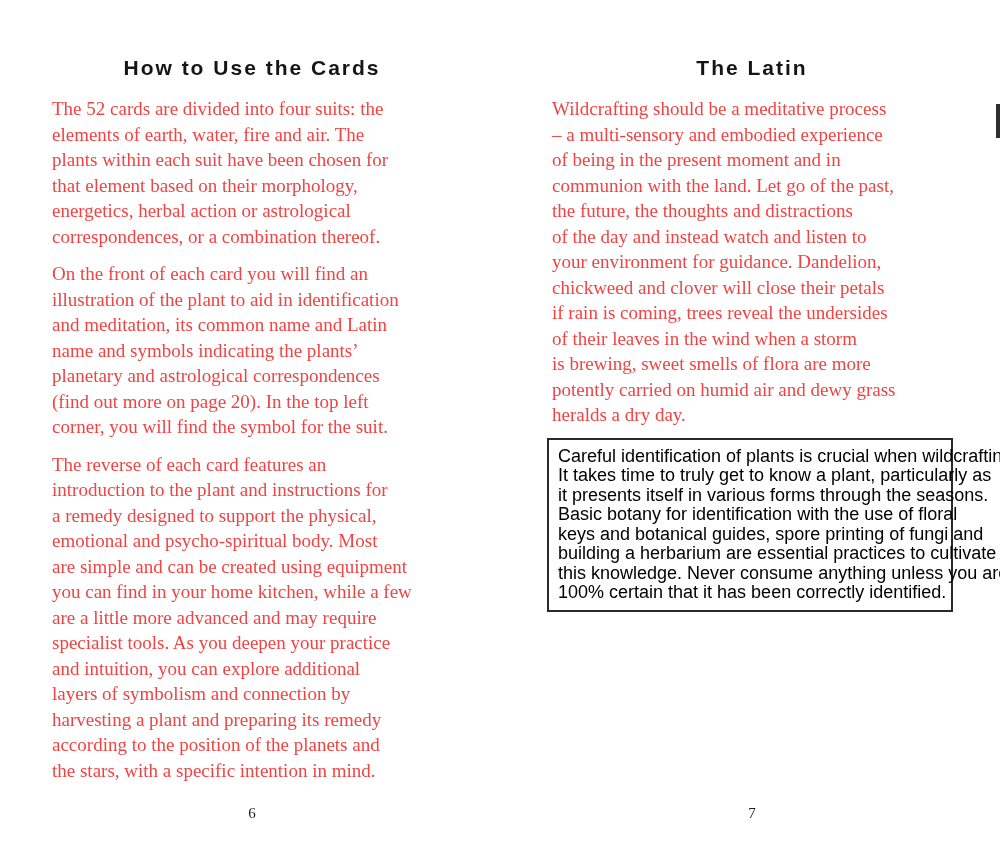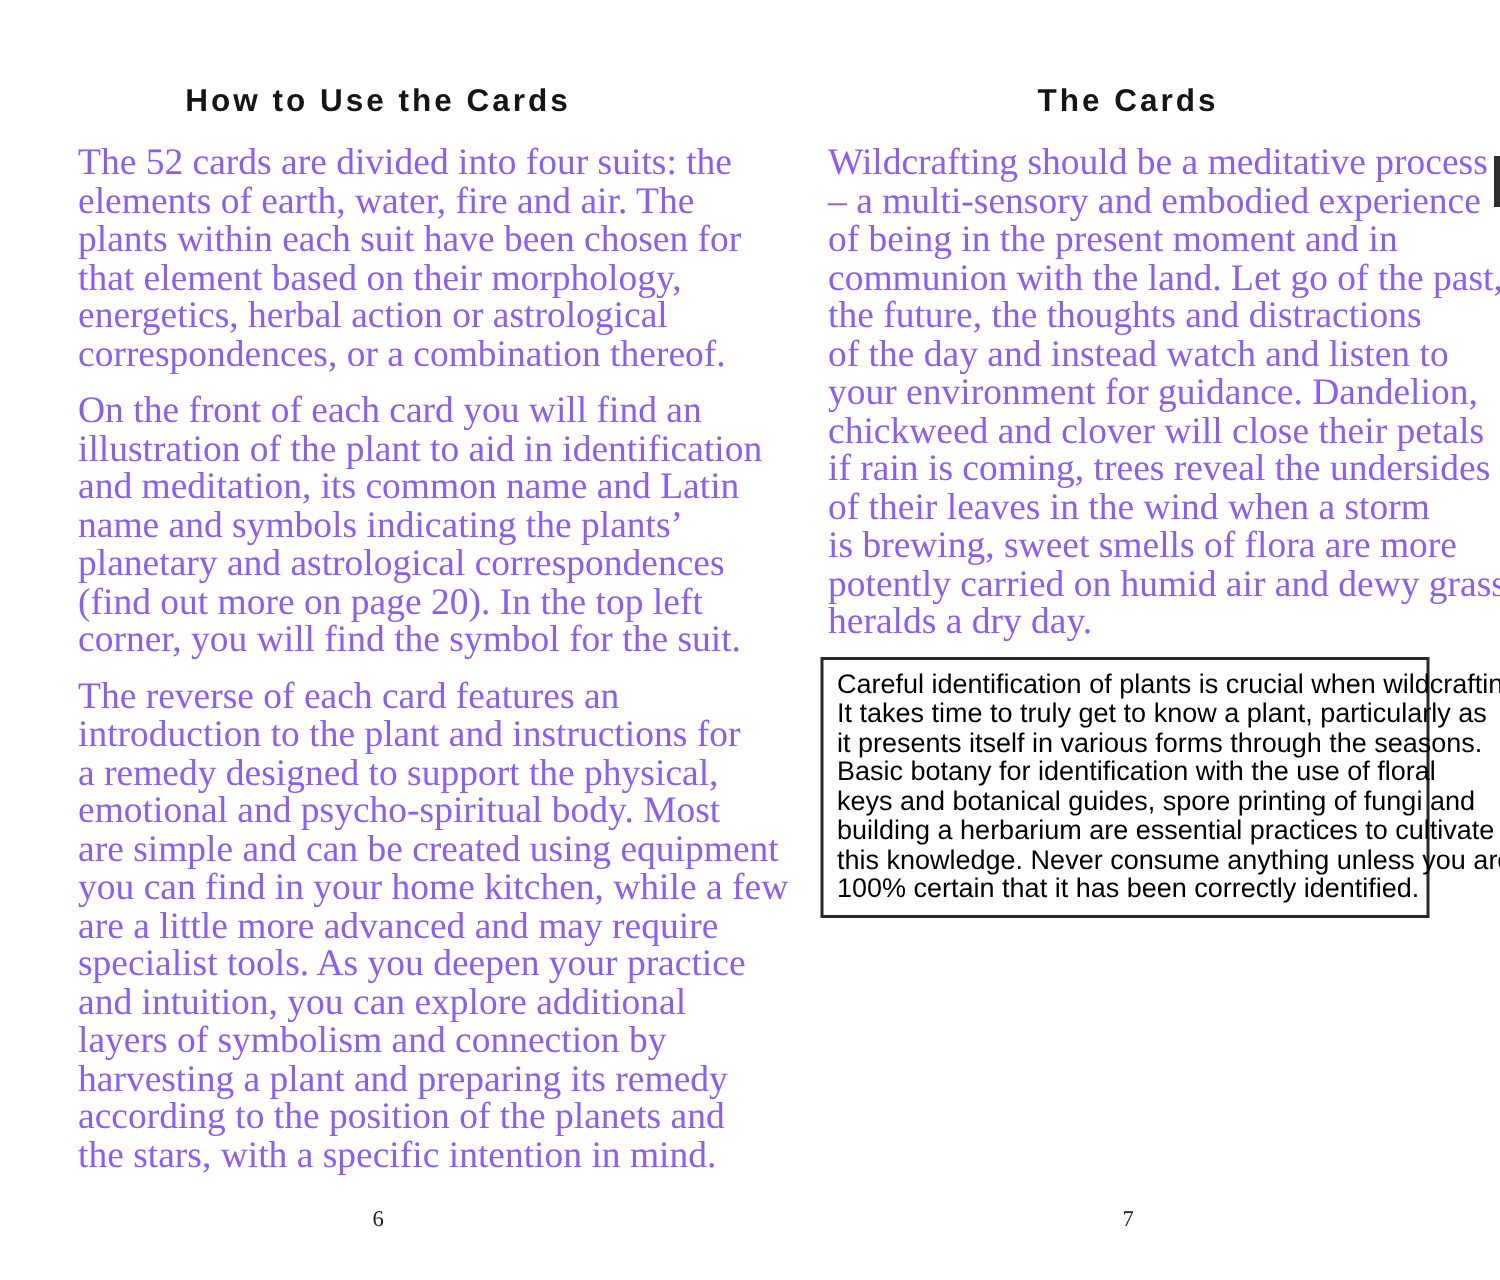--- a/index.html
+++ b/index.html
@@ -26,24 +26,24 @@
     font-weight: 700;
     font-size: 21px;
     line-height: 21px;
     letter-spacing: 2px;
     text-align: center;
     margin: 0 0 18px 0;
     color: #151515;
   }
   .body-para {
     margin: 12px 0 0 0;
-    font-size: 25px;
+    font-size: 19px;
     line-height: 25.5px;
     white-space: pre;
-    color: #8b5cf6;
+    color: #ef4444;
   }
   .body-para.first { margin-top: 0; }
   .body-para.gap-large { margin-top: 24px; }
   .callout {
     box-sizing: border-box;
     margin-top: 10px;
     margin-left: -5px;
     width: 406px;
     border: 2px solid #2a2a2a;
     padding: 7px 9px;
@@ -101,21 +101,21 @@
 specialist tools. As you deepen your practice
 and intuition, you can explore additional
 layers of symbolism and connection by
 harvesting a plant and preparing its remedy
 according to the position of the planets and
 the stars, with a specific intention in mind.</p>
     <div class="pagenum">6</div>
   </div>
 
   <div class="page right">
-    <h1 class="page-title">The Cards</h1>
+    <h1 class="page-title">The Latin</h1>
     <p class="body-para first">Wildcrafting should be a meditative process
 – a multi-sensory and embodied experience
 of being in the present moment and in
 communion with the land. Let go of the past,
 the future, the thoughts and distractions
 of the day and instead watch and listen to
 your environment for guidance. Dandelion,
 chickweed and clover will close their petals
 if rain is coming, trees reveal the undersides
 of their leaves in the wind when a storm

